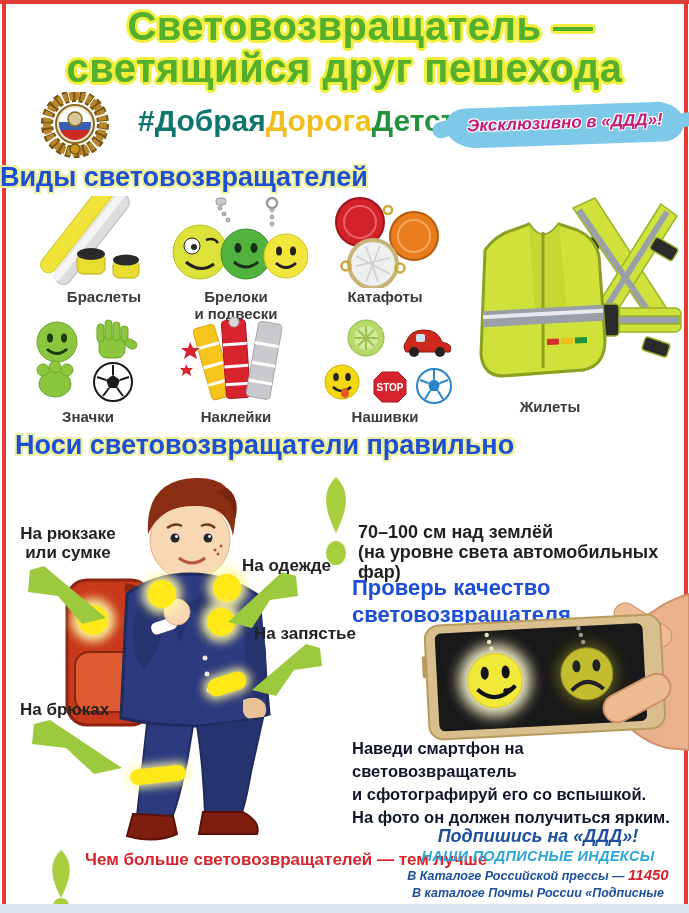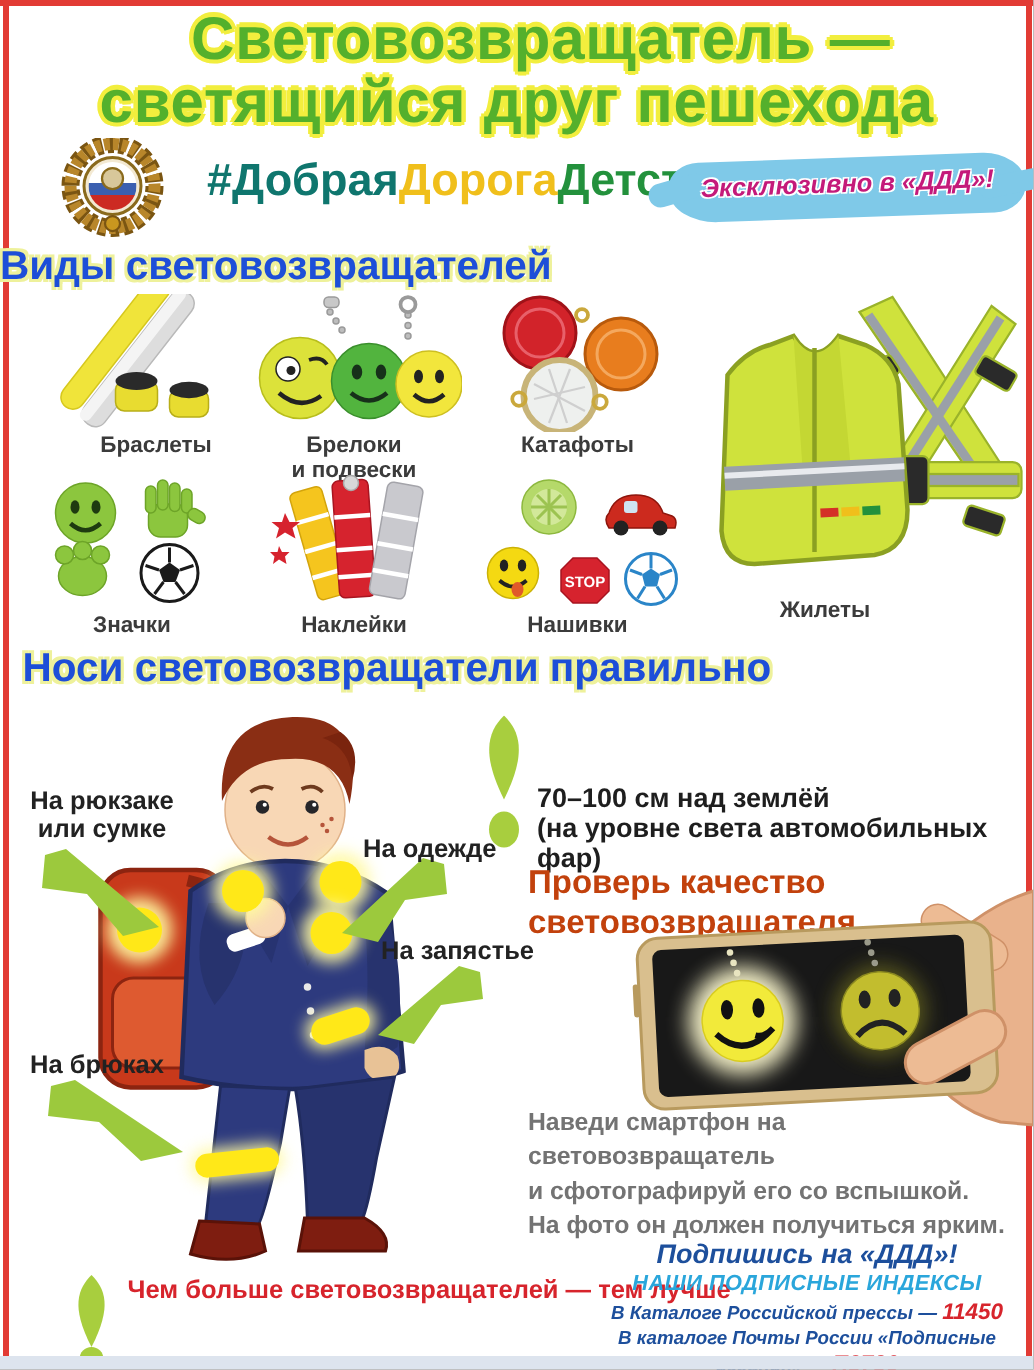--- a/index.html
+++ b/index.html
@@ -36,22 +36,22 @@
     font-size:17px;font-weight:800;font-style:italic;color:#c41a7a;
     text-shadow:-1px -1px 0 #fff,1px -1px 0 #fff,-1px 1px 0 #fff,1px 1px 0 #fff;}
 
   
   .type-label{font-size:15px;font-weight:700;color:#3b3b3b;text-align:center;white-space:pre-line;line-height:17px;}
 
   
   .wear-label{font-size:17px;font-weight:800;color:#222;white-space:pre-line;line-height:19px;}
   .tip-title{font-size:17.5px;font-weight:800;color:#d7242c;white-space:pre-line;line-height:22px;}
   .tip-body{font-size:18px;font-weight:600;color:#1e1e1e;white-space:pre-line;line-height:20px;}
-  .check-h{font-size:22px;font-weight:800;color:#c2410c;white-space:pre-line;line-height:27px;}
-  .check-body{font-size:16.5px;font-weight:600;color:#737373;white-space:pre-line;line-height:23px;}
+  .check-h{font-size:22px;font-weight:800;color:#1d4ed8;white-space:pre-line;line-height:27px;}
+  .check-body{font-size:16.5px;font-weight:600;color:#0f172a;white-space:pre-line;line-height:23px;}
 
   .more-title{font-size:17px;font-weight:800;color:#d7242c;}
   .more-body{font-size:15px;font-weight:600;color:#1e1e1e;white-space:pre-line;line-height:20px;}
 
   .sub{width:292px;text-align:center;font-style:italic;}
   .sub .s1{font-size:18px;font-weight:800;color:#1d4f9c;line-height:21px;}
   .sub .s2{font-size:14.5px;font-weight:800;color:#2aa6db;letter-spacing:.3px;line-height:19px;}
   .sub .s3{font-size:12.5px;font-weight:600;color:#1d4f9c;line-height:17px;}
   .sub .idx{font-size:15px;font-weight:800;color:#d7242c;}
 </style>

